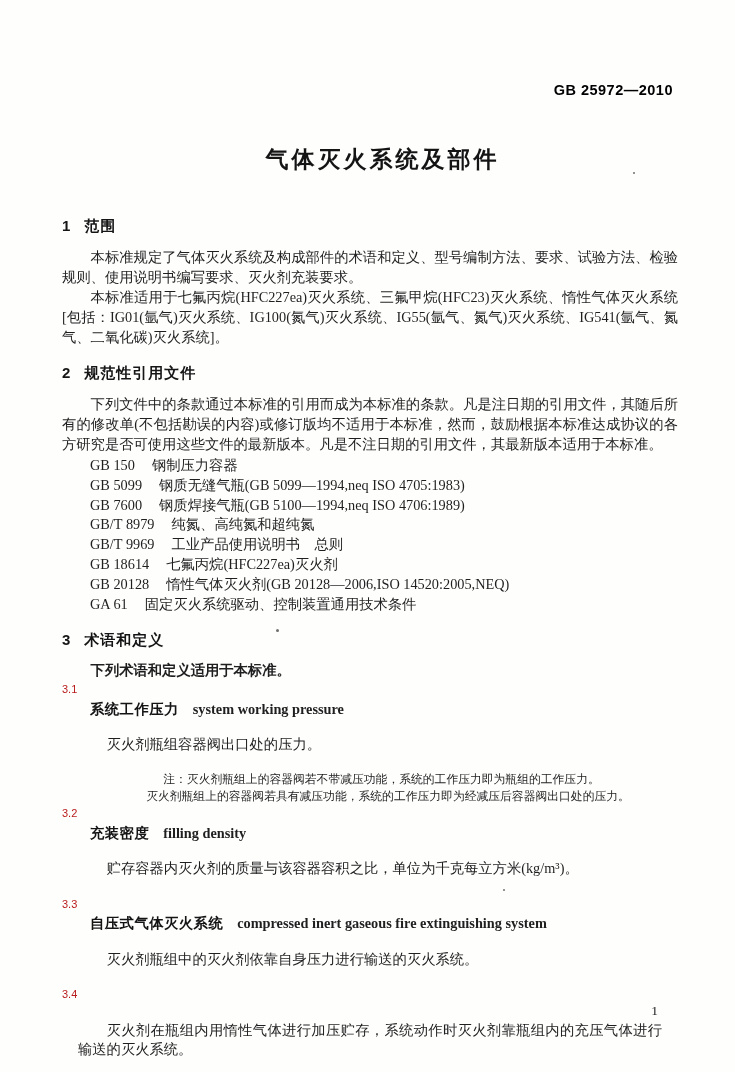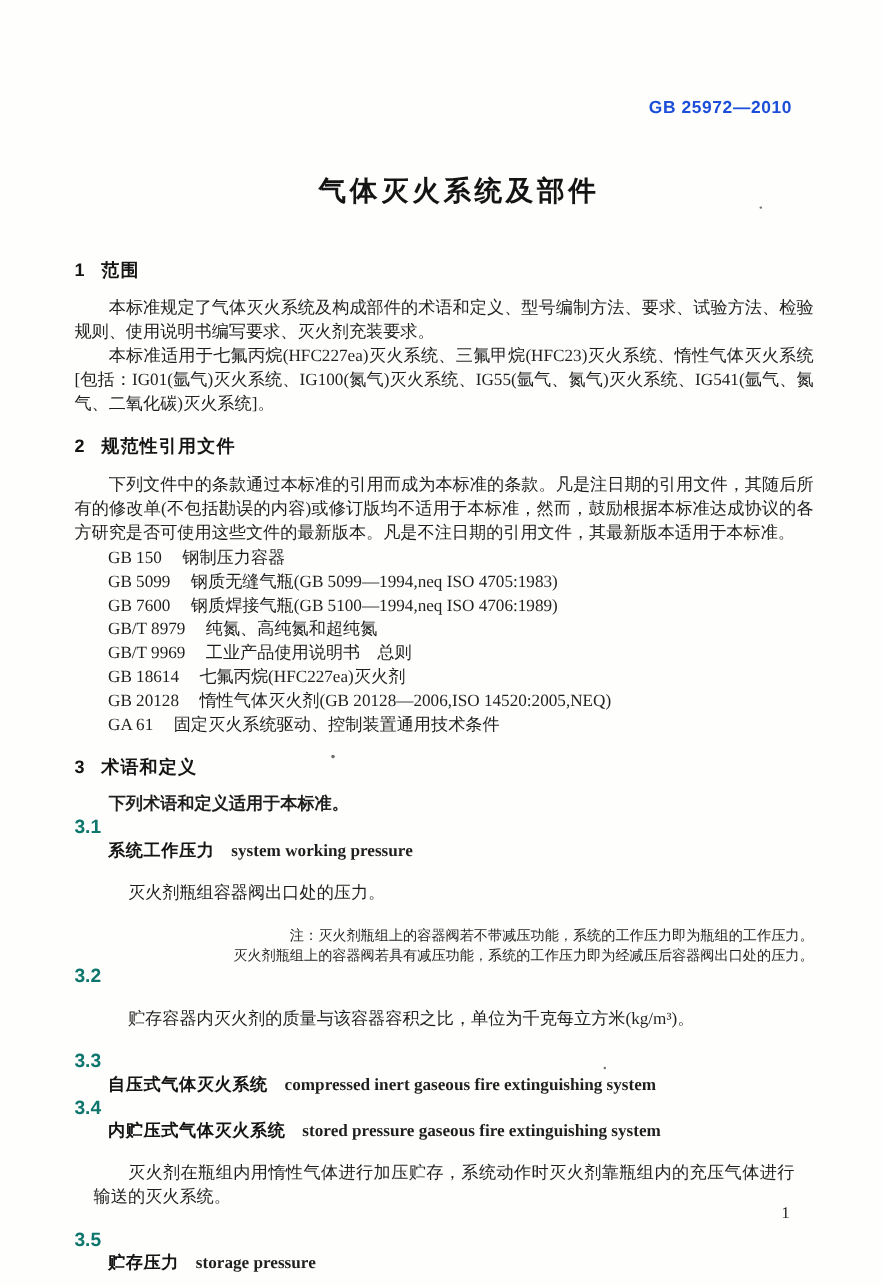--- a/index.html
+++ b/index.html
@@ -11,26 +11,26 @@
     overflow:hidden;
   }
   .page{
     position:relative;
     width:735px;height:1072px;
     background:#fefefd;
   }
   
   .std-code{
     position:absolute;
-    top:82px;right:75px;
+    top:82px;right:62px;
     font-family:"Liberation Sans","DejaVu Sans",sans-serif;
     font-weight:bold;
     font-size:14.5px;
     letter-spacing:.5px;
-    color:#1d4ed8;
+    color:#000000;
   }
   
   .doc-title{
     position:absolute;
     top:144px;left:0;
     width:100%;
     margin:0;
     text-align:center;
     font-family:Liberation Serif, serif;
     font-weight:bold;
@@ -67,24 +67,24 @@
   .ref-line{
     padding-left:28px;
     line-height:19.8px;
     white-space:nowrap;
   }
   .ref-title{margin-left:17px;}
   .intro{margin-top:10px;font-weight:bold;}
   
   .term-num{
     font-family:"Liberation Sans","DejaVu Sans",sans-serif;
-    font-weight:700;
-    font-size:16px;
+    font-weight:400;
+    font-size:11px;
     line-height:19.5px;
-    color:#0f766e;
+    color:#b91c1c;
   }
   .term-line{
     padding-left:28px;
     line-height:19.5px;
   }
   .term-cn{
     font-family:"Liberation Sans","DejaVu Sans",sans-serif;
     font-weight:bold;
     font-size:14.3px;
     letter-spacing:.5px;
@@ -97,21 +97,21 @@
   }
   .term-def{
     margin:16px;
     text-indent:2em;
     line-height:19.5px;
   }
   .note{
     font-size:11.8px;
     line-height:16.8px;
     margin-top:10px;
-    text-align:right;
+    text-align:center;
   }
   .note-l1{padding-left:23px;}
   .note-l2{padding-left:36px;}
   
   .page-num{
     position:absolute;
     top:1003px;right:77px;
     font-size:13.5px;
     color:#222;
   }
@@ -184,35 +184,36 @@
       <div class="note">
         <div class="note-l1">
           <span>注：</span><span>灭火剂瓶组上的容器阀若不带减压功能，系统的工作压力即为瓶组的工作压力。</span>
         </div>
         <div class="note-l2">灭火剂瓶组上的容器阀若具有减压功能，系统的工作压力即为经减压后容器阀出口处的压力。</div>
       </div>
     </div>
 
     <div class="term-block">
       <div class="term-num">3.2</div>
+      <div class="term-line">
+        <span class="term-cn">充装密度</span><span class="term-en">filling density</span>
+      </div>
       <p class="term-def">贮存容器内灭火剂的质量与该容器容积之比，单位为千克每立方米(kg/m³)。</p>
     </div>
 
     <div class="term-block">
       <div class="term-num">3.3</div>
       <div class="term-line">
         <span class="term-cn">自压式气体灭火系统</span><span class="term-en">compressed inert gaseous fire extinguishing system</span>
       </div>
+      <p class="term-def">灭火剂瓶组中的灭火剂依靠自身压力进行输送的灭火系统。</p>
     </div>
 
     <div class="term-block">
       <div class="term-num">3.4</div>
-      <div class="term-line">
-        <span class="term-cn">内贮压式气体灭火系统</span><span class="term-en">stored pressure gaseous fire extinguishing system</span>
-      </div>
       <p class="term-def">灭火剂在瓶组内用惰性气体进行加压贮存，系统动作时灭火剂靠瓶组内的充压气体进行输送的灭火系统。</p>
     </div>
 
     <div class="term-block">
       <div class="term-num">3.5</div>
       <div class="term-line">
         <span class="term-cn">贮存压力</span><span class="term-en">storage pressure</span>
       </div>
       <p class="term-def">对于自压式气体灭火系统是指贮存容器内按最大充装密度(或最大充装压力)灌装灭火剂，在</p>
     </div>

